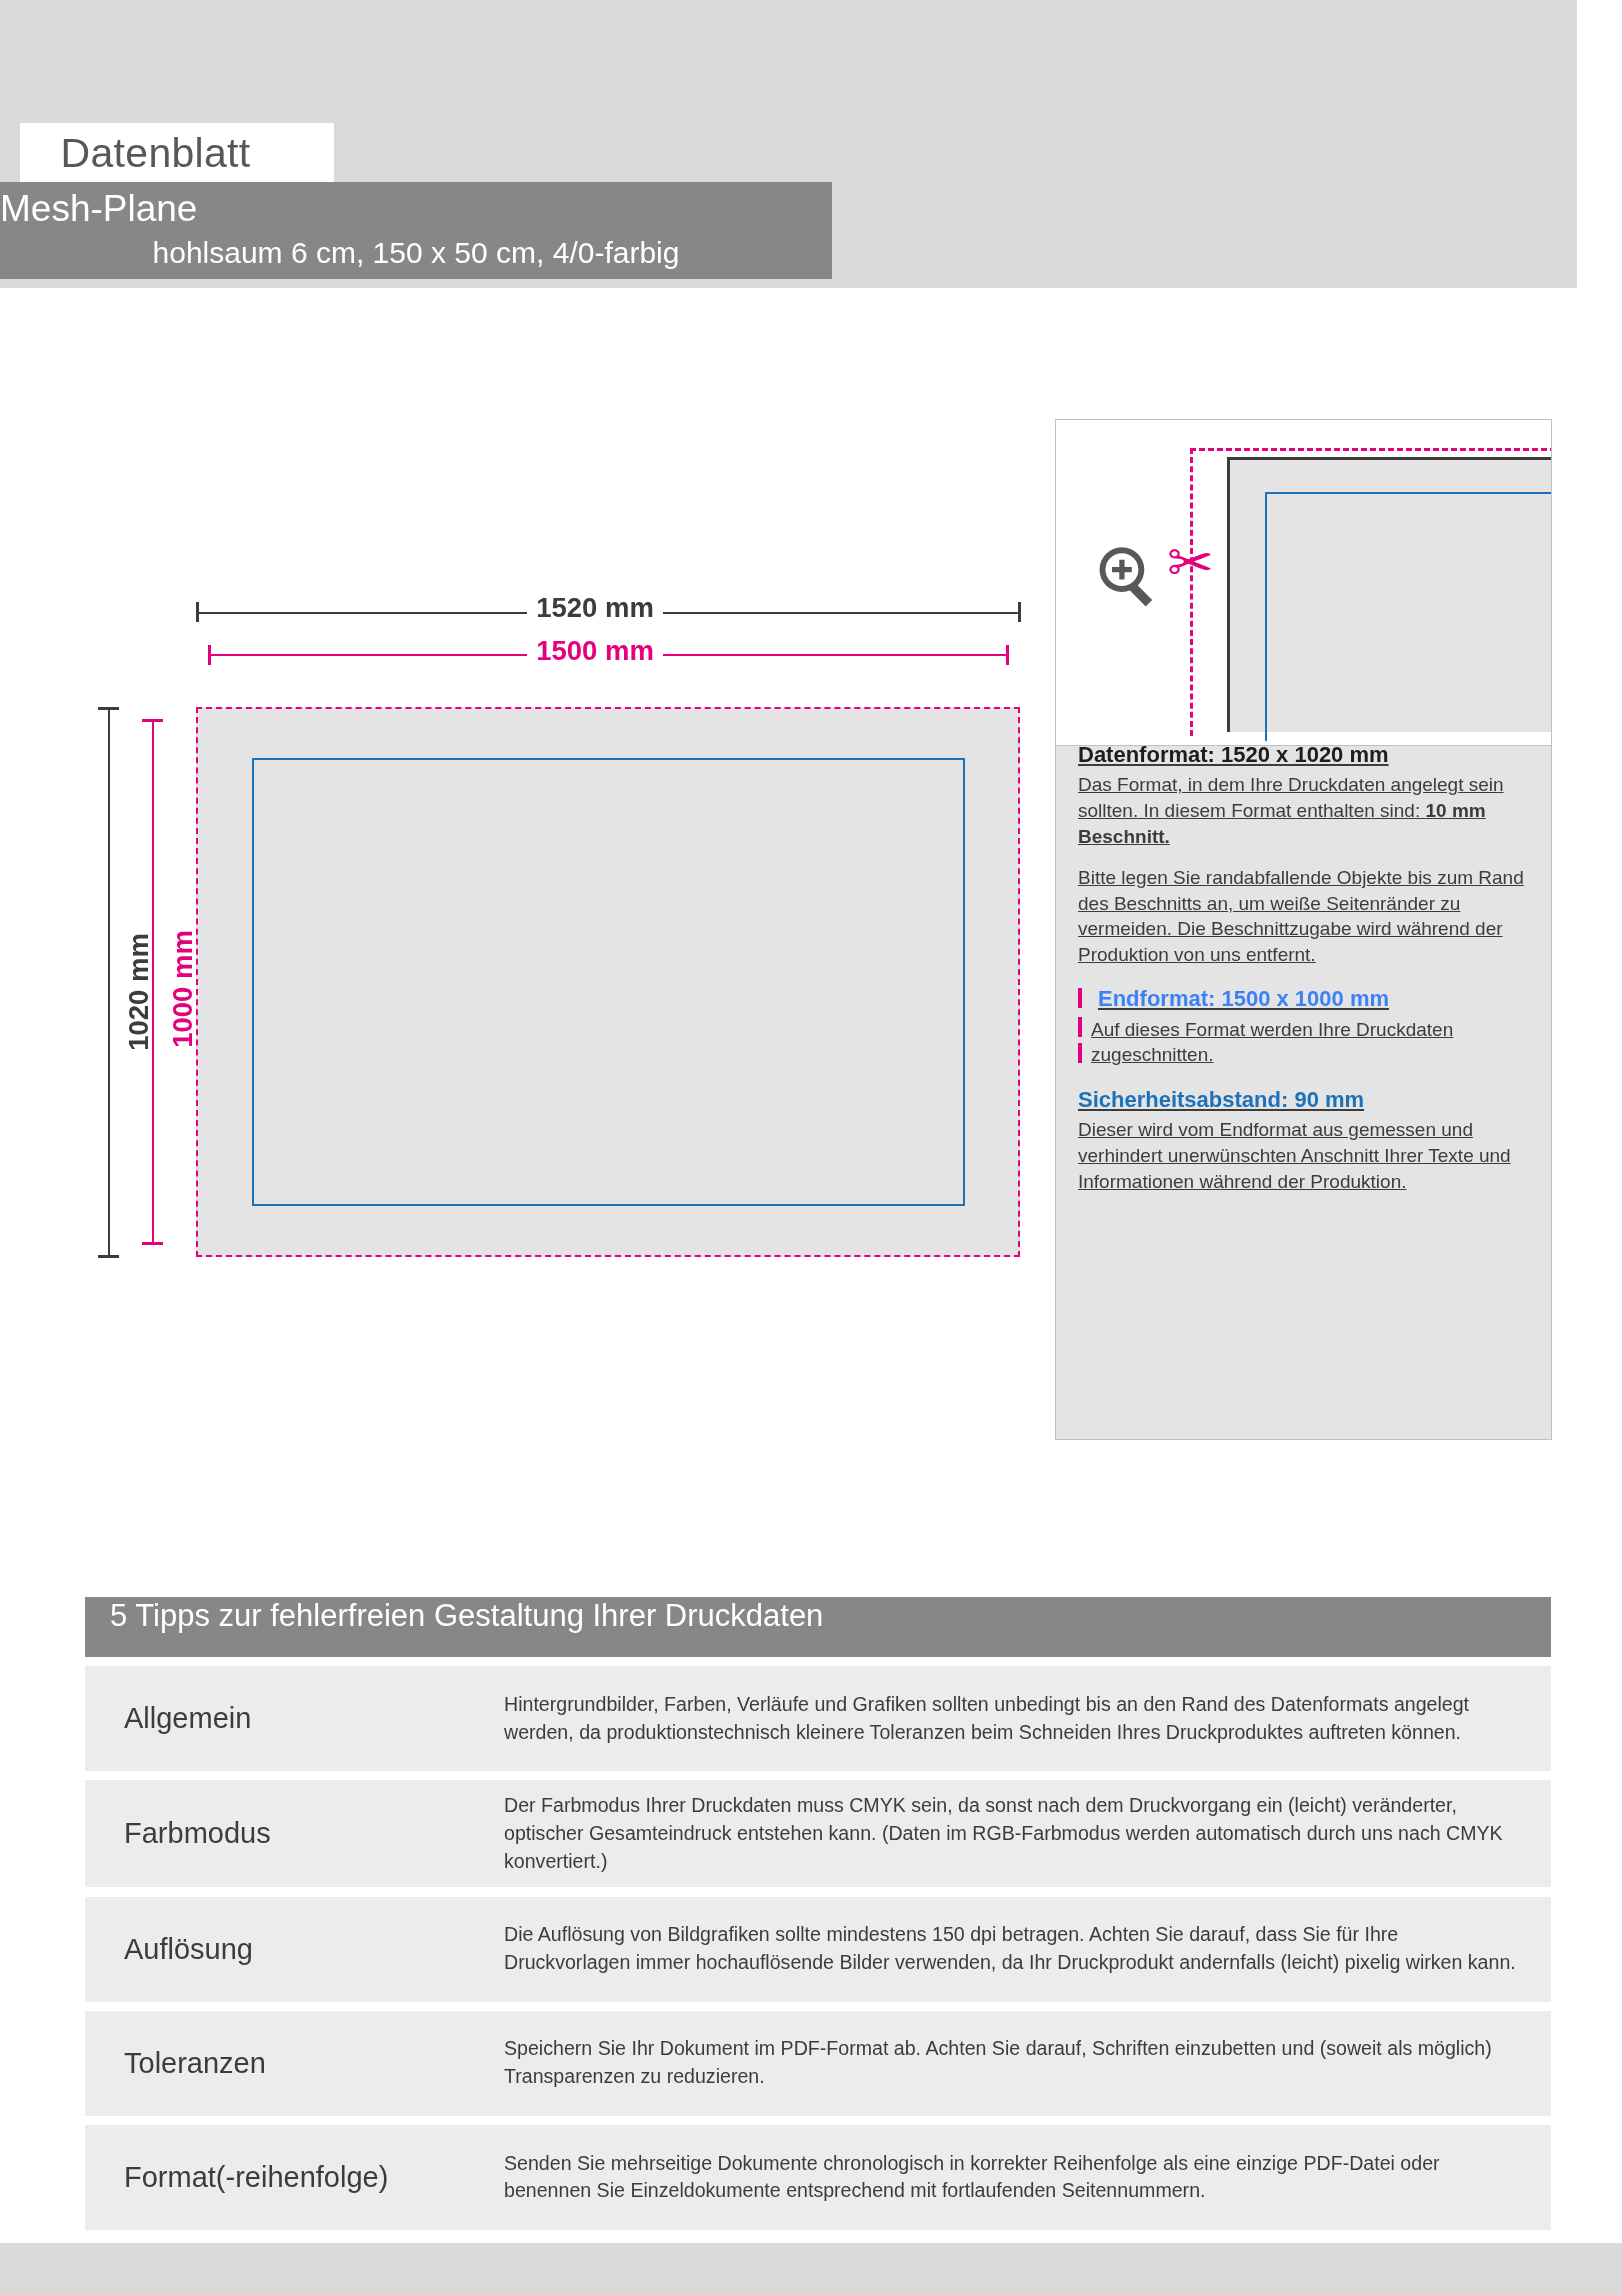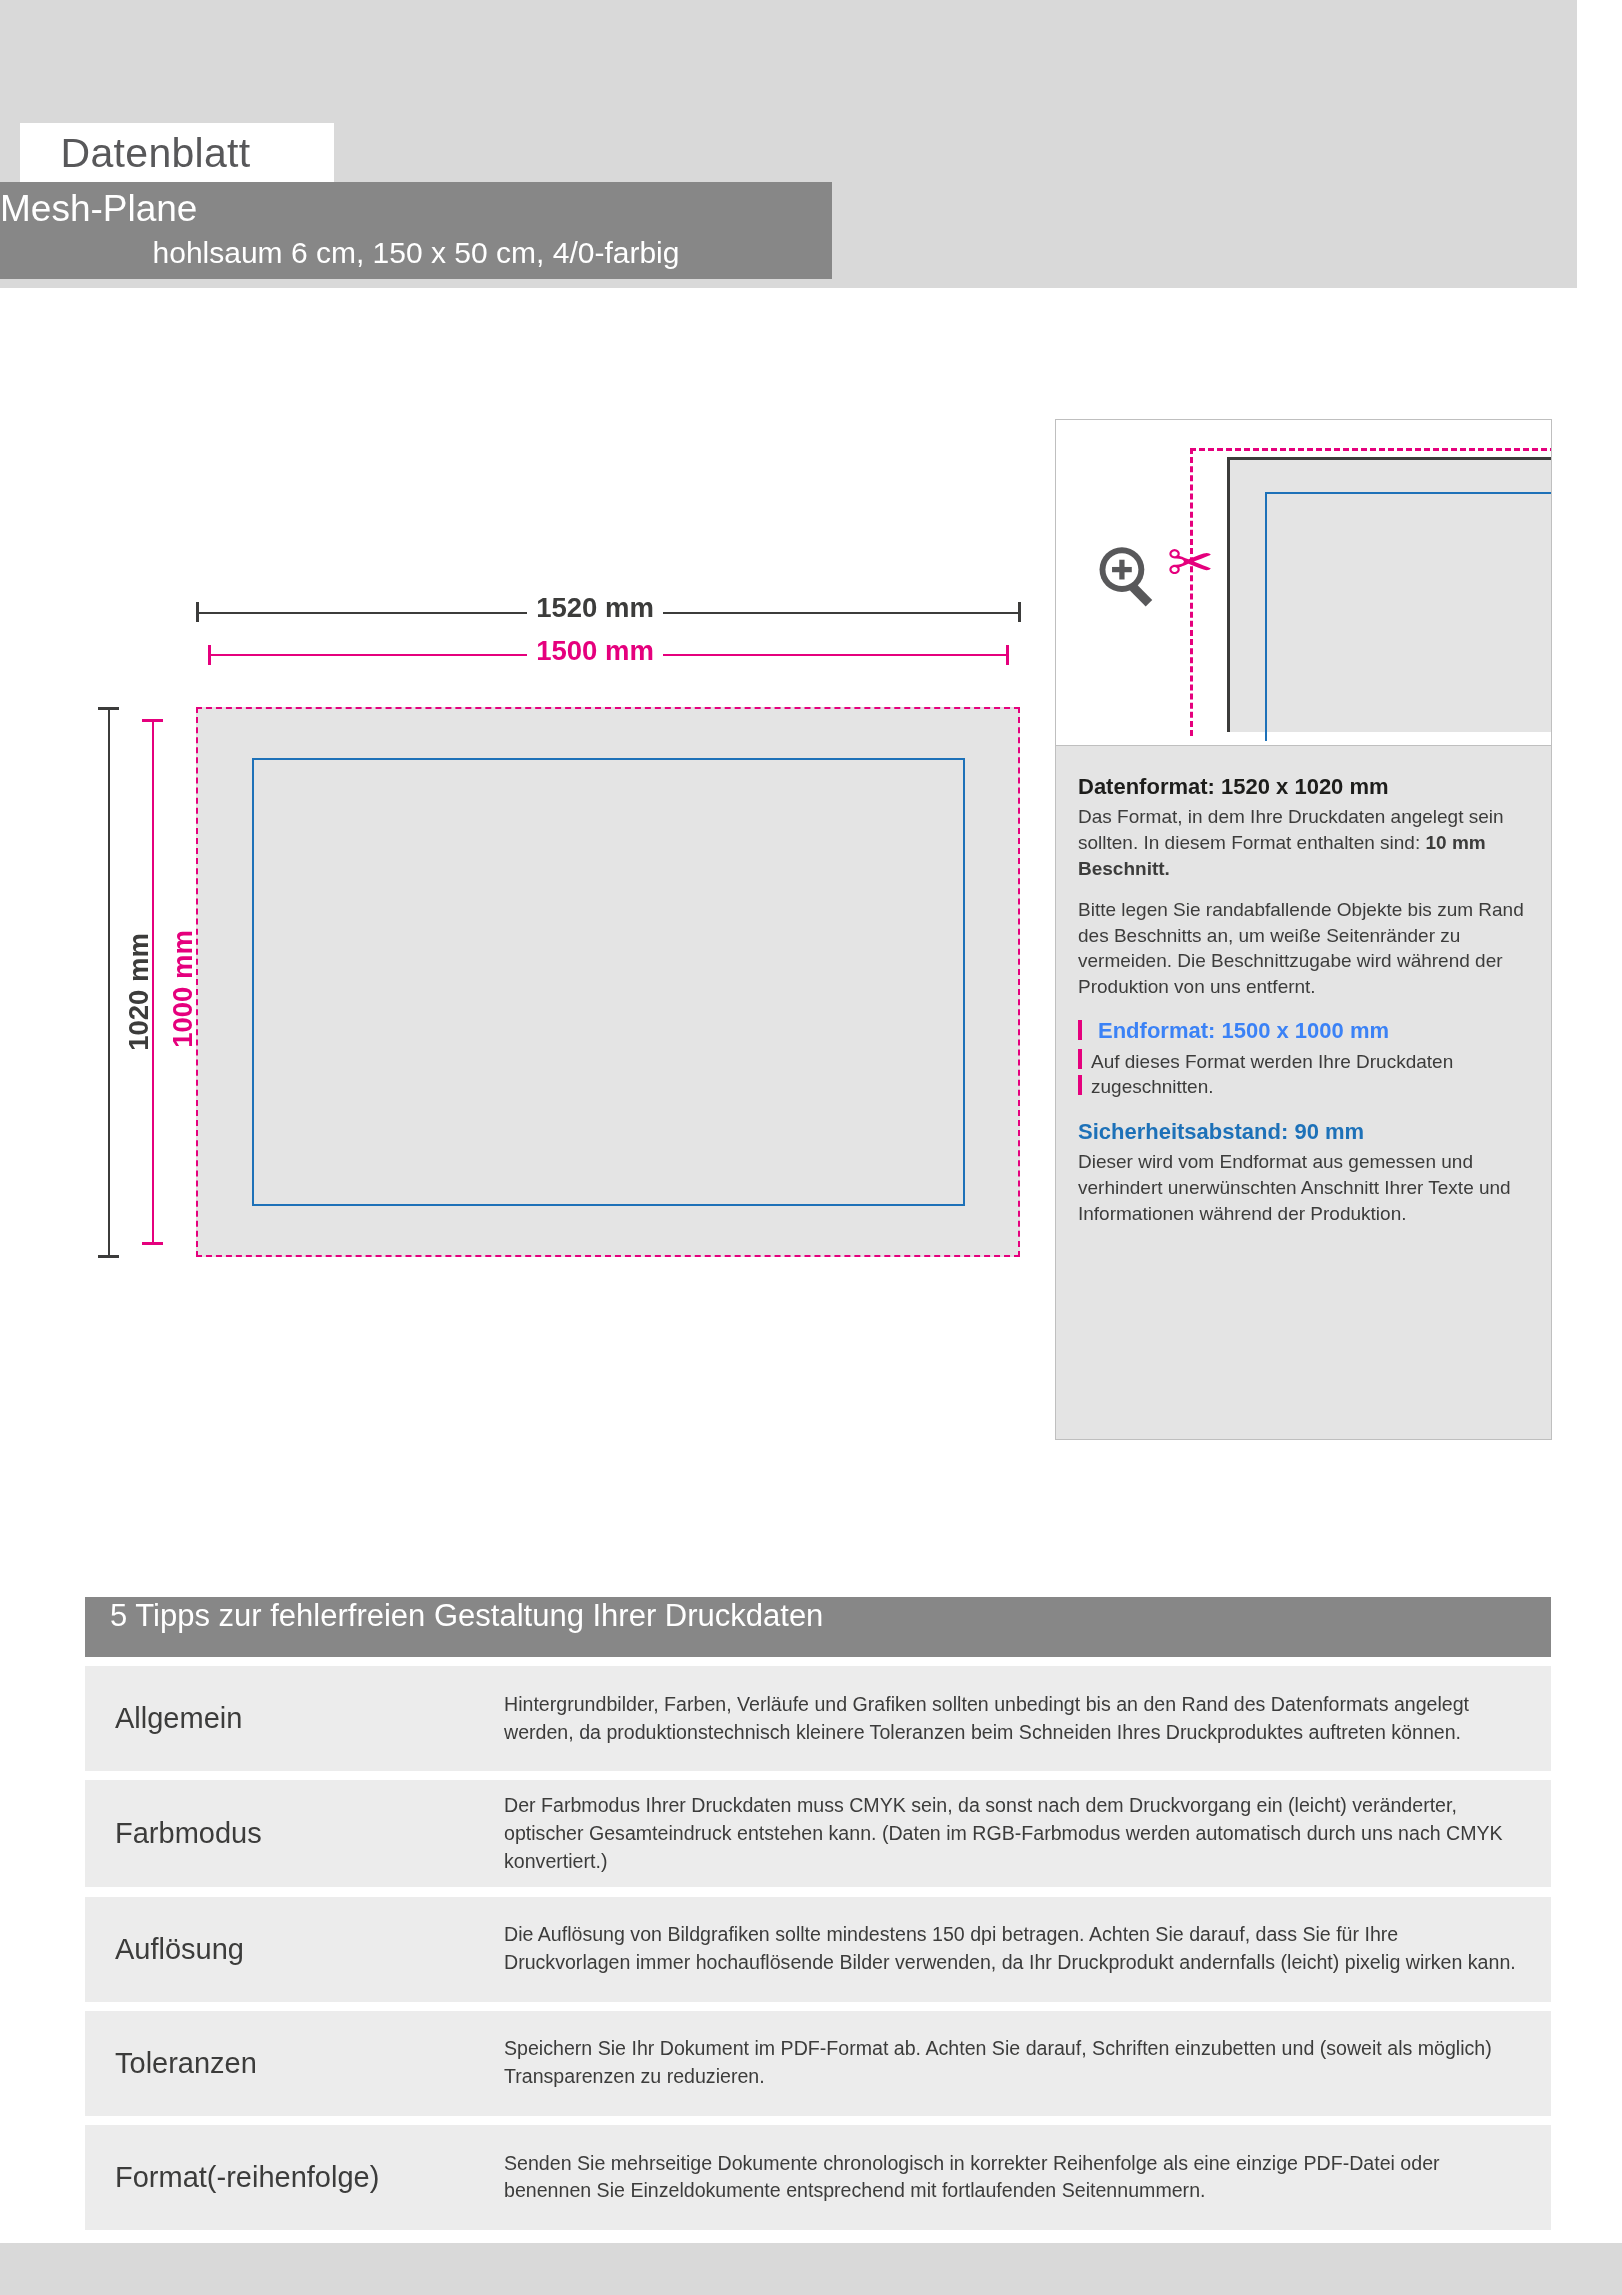--- a/index.html
+++ b/index.html
@@ -195,25 +195,26 @@
     left: 111px;
     top: 115px;
     font-size: 56px;
     color: #e5007d;
     line-height: 1;
   }
 
   .info-text {
     position: absolute;
     left: 1078px;
-    top: 772px;
+    top: 740px;
     width: 458px;
     font-size: 19px;
     line-height: 1.35;
     color: #3c3c3b;
+    text-decoration: underline;
   }
   .info-head {
     font-size: 22px;
     font-weight: bold;
     margin-bottom: 2.6px;
   }
   .info-head.dark { color: #1d1d1b; }
   .info-head.magenta { color: #3b82f6; margin-left: 7px; }
   .info-head.blue { color: #1d71b8; }
   .info-block { margin-bottom: 17px; }
@@ -258,21 +259,21 @@
     margin-top: 9.2px;
     min-height: 105px;
   }
   .tip-label {
     width: 419px;
     flex: 0 0 419px;
     font-size: 29px;
     color: #3c3c3b;
     display: flex;
     align-items: center;
-    padding-left: 30px;
+    padding-left: 39px;
     box-sizing: border-box;
   }
   .tip-body {
     flex: 1;
     font-size: 19.6px;
     line-height: 1.42;
     color: #3c3c3b;
     display: flex;
     align-items: center;
     padding: 11.8px 26px 11.8px 0;

